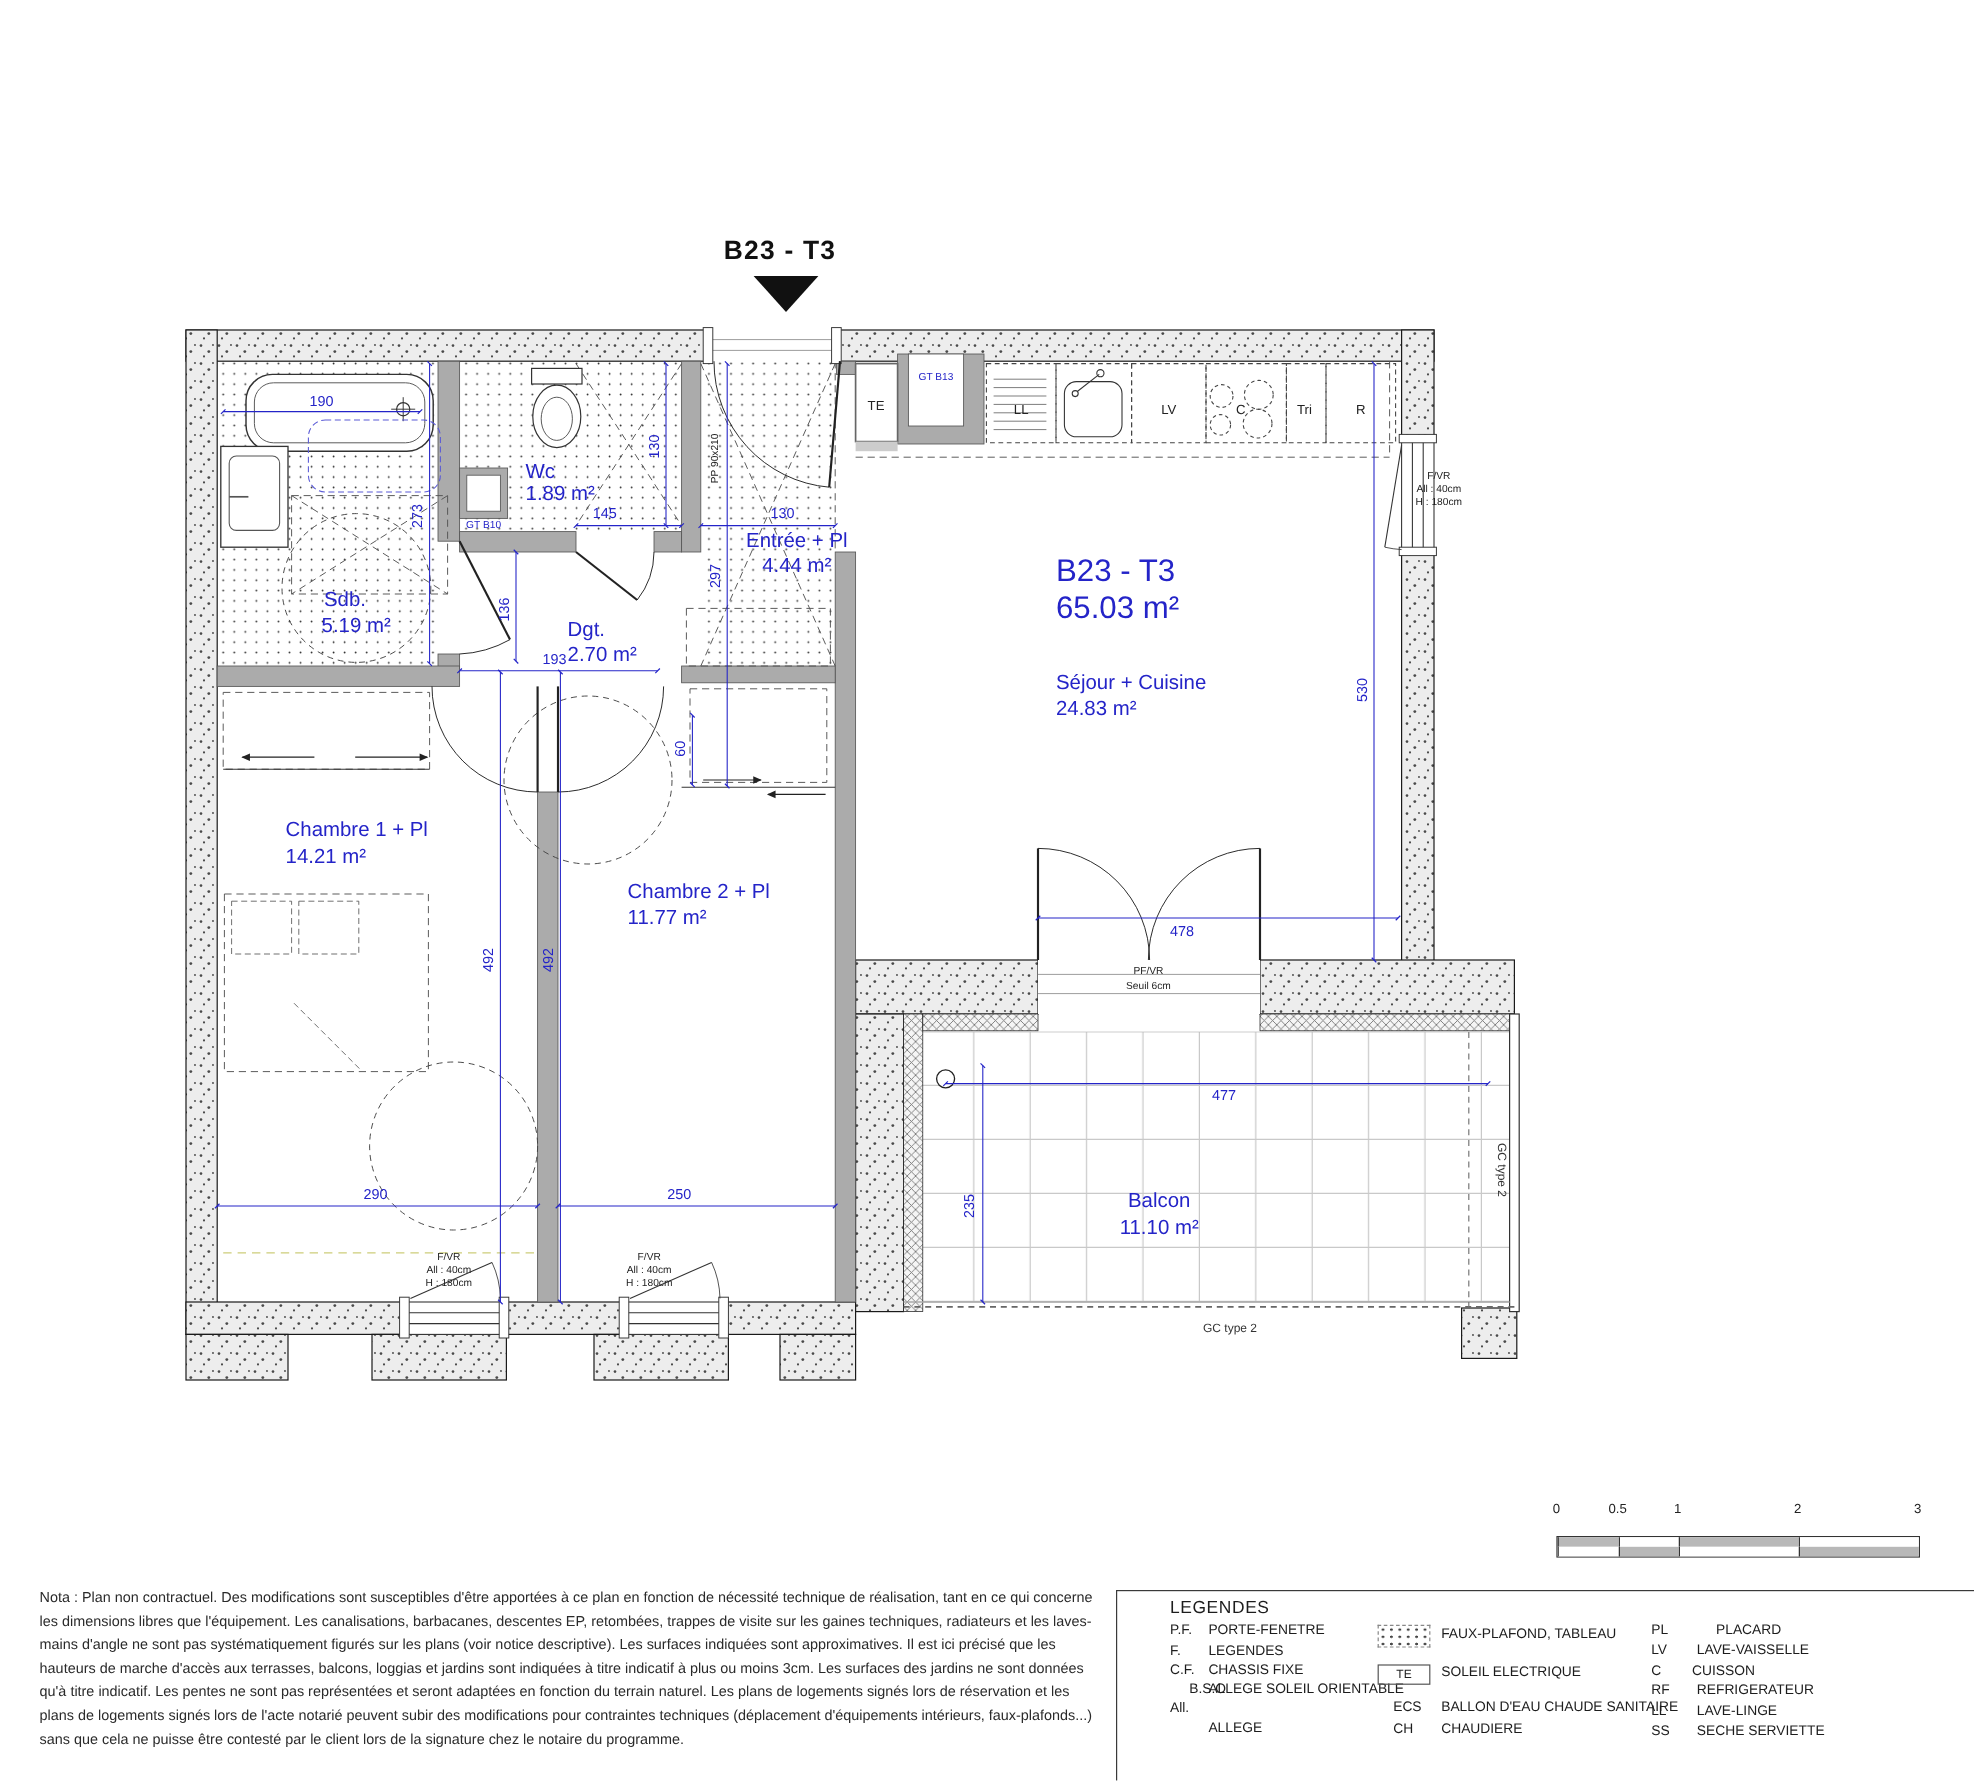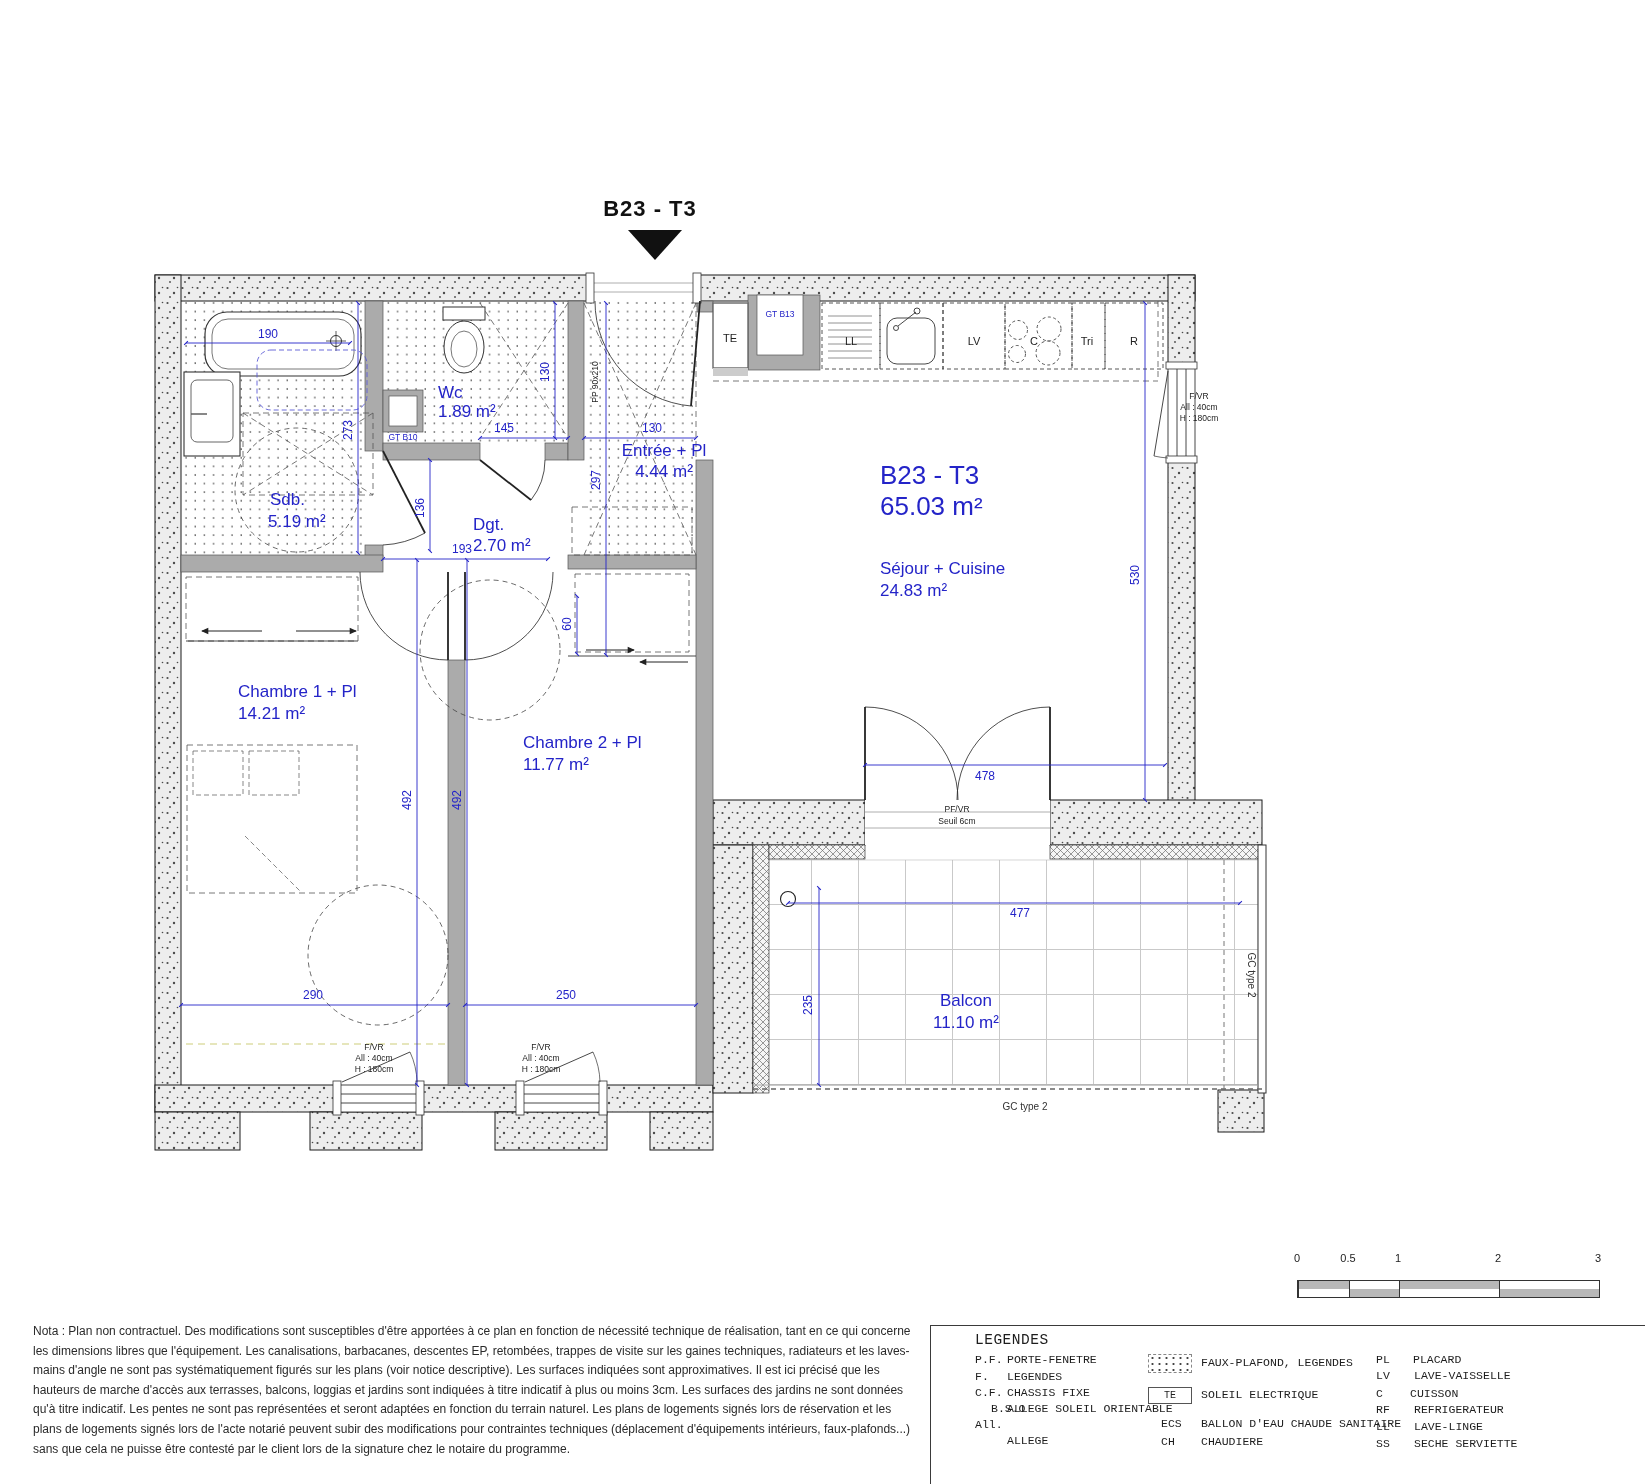--- a/index.html
+++ b/index.html
@@ -15,21 +15,21 @@
   .ann{fill:#1c1c1c;font-size:8.5px;}
   .klab{fill:#222;font-size:11px;}
   .gclab{fill:#333;font-size:10px;}
   .ttl{fill:#111;font-size:22px;font-weight:bold;letter-spacing:1px;}
   
   .nota{position:absolute;left:33px;top:1322px;width:884px;font-size:12px;
         line-height:19.6px;color:#2a2a2a;}
   
   .legend{position:absolute;left:930px;top:1325px;width:714px;height:158px;
           border-top:1.5px solid #3a3a3a;border-left:1.5px solid #3a3a3a;
-          font-size:11.5px;color:#1d1d1d;font-family:Liberation Mono, monospace;}
+          font-size:11.5px;color:#1d1d1d;}
   .legend .t{position:absolute;left:44px;top:6px;font-size:14.5px;letter-spacing:.5px;}
   .lrow{position:absolute;white-space:nowrap;}
   .sw-dots{position:absolute;left:217px;top:28px;width:42px;height:17px;border:1px dashed #888;
            background-image:radial-gradient(circle,#444 1px,transparent 1.2px);
            background-size:7px 6px;}
   .sw-te{position:absolute;left:217px;top:61px;width:42px;height:15px;border:1.3px solid #555;
          text-align:center;font-size:10px;line-height:15px;color:#222;}
   
   .scale-labels span{position:absolute;top:1252px;font-size:11px;color:#222;transform:translateX(-50%);}
   .sbar{position:absolute;left:1297px;top:1280px;width:301px;height:16px;border:1px solid #333;box-sizing:content-box;}
@@ -332,30 +332,30 @@
   <div class="lrow" style="left:44px;top:44px"><span>F.</span></div>
   <div class="lrow" style="left:76px;top:44px"><span>LEGENDES</span></div>
   <div class="lrow" style="left:44px;top:60px"><span>C.F.</span></div>
   <div class="lrow" style="left:76px;top:60px"><span>CHASSIS FIXE</span></div>
   <div class="lrow" style="left:60px;top:76px"><span>B.S.O</span></div>
   <div class="lrow" style="left:76px;top:76px"><span>ALLEGE SOLEIL ORIENTABLE</span></div>
   <div class="lrow" style="left:44px;top:92px"><span>All.</span></div>
   <div class="lrow" style="left:76px;top:108px"><span>ALLEGE</span></div>
 
   <div class="sw-dots"></div>
-  <div class="lrow" style="left:270px;top:30px"><span>FAUX-PLAFOND, LEGENDES</span></div>
+  <div class="lrow" style="left:270px;top:30px"><span>FAUX-PLAFOND, TABLEAU</span></div>
   <div class="sw-te">TE</div>
   <div class="lrow" style="left:270px;top:62px"><span>SOLEIL ELECTRIQUE</span></div>
   <div class="lrow" style="left:230px;top:91px"><span>ECS</span></div>
   <div class="lrow" style="left:270px;top:91px"><span>BALLON D'EAU CHAUDE SANITAIRE</span></div>
   <div class="lrow" style="left:230px;top:109px"><span>CH</span></div>
   <div class="lrow" style="left:270px;top:109px"><span>CHAUDIERE</span></div>
 
   <div class="lrow" style="left:445px;top:27px"><span>PL</span></div>
-  <div class="lrow" style="left:482px;top:27px"><span>PLACARD</span></div>
+  <div class="lrow" style="left:499px;top:27px"><span>PLACARD</span></div>
   <div class="lrow" style="left:445px;top:43px"><span>LV</span></div>
   <div class="lrow" style="left:483px;top:43px"><span>LAVE-VAISSELLE</span></div>
   <div class="lrow" style="left:445px;top:61px"><span>C</span></div>
   <div class="lrow" style="left:479px;top:61px"><span>CUISSON</span></div>
   <div class="lrow" style="left:445px;top:77px"><span>RF</span></div>
   <div class="lrow" style="left:483px;top:77px"><span>REFRIGERATEUR</span></div>
   <div class="lrow" style="left:445px;top:94px"><span>LL</span></div>
   <div class="lrow" style="left:483px;top:94px"><span>LAVE-LINGE</span></div>
   <div class="lrow" style="left:445px;top:111px"><span>SS</span></div>
   <div class="lrow" style="left:483px;top:111px"><span>SECHE SERVIETTE</span></div>

